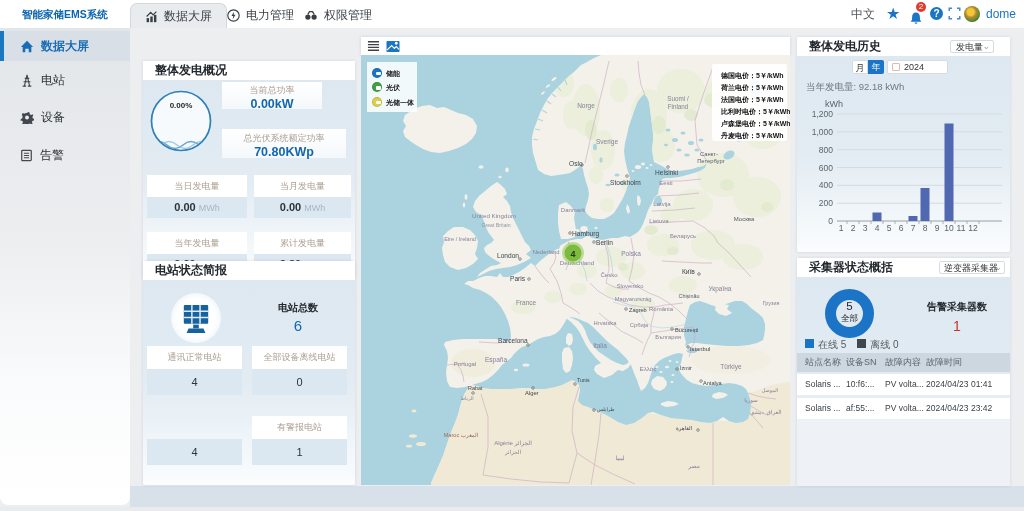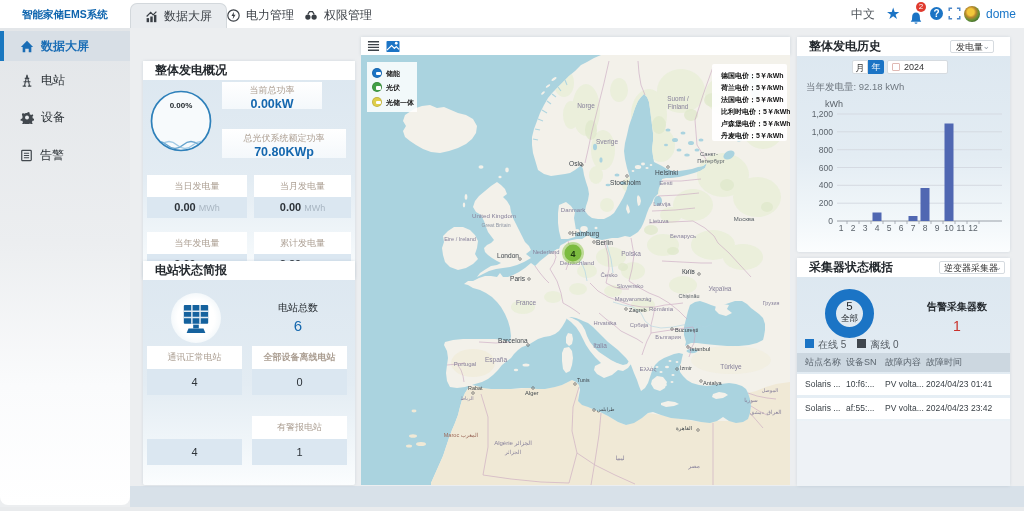--- a/index.html
+++ b/index.html
@@ -148,25 +148,25 @@
     <svg class="abs" style="left:38px;top:42px;" width="30" height="32" viewBox="0 0 32 34">
       <g fill="#15629e">
           <rect x="3" y="2" width="26" height="20" rx="1"></rect>
           <rect x="13" y="23" width="6" height="4"></rect>
           <path d="M8 27 h16 l2 5 H6 Z"></path>
         </g>
       <g stroke="#dfe9f1" stroke-width="1.6">
           <path d="M3 8.6 h26 M3 15.3 h26 M11.6 2 v20 M20.3 2 v20"></path>
         </g>
     </svg>
-    <div class="abs" style="left:110px;top:40px;width:90px;text-align:center;font-size:10px;font-weight:normal;color:#23282d;">电站总数</div>
+    <div class="abs" style="left:110px;top:40px;width:90px;text-align:center;font-size:10px;font-weight:bold;color:#23282d;">电站总数</div>
     <div class="abs" style="left:110px;top:56px;width:90px;text-align:center;font-size:15px;color:#1467ae;">6</div>
     <div class="sbox-l abs" style="left:4px;top:85px;width:95px;height:23px;line-height:23px;">通讯正常电站</div>
     <div class="sbox-v abs" style="left:4px;top:108px;width:95px;height:26px;line-height:26px;font-weight:normal;">4</div>
-    <div class="sbox-l abs" style="left:109px;top:85px;width:95px;height:23px;line-height:23px;font-weight:bold;">全部设备离线电站</div>
+    <div class="sbox-l abs" style="left:109px;top:85px;width:95px;height:23px;line-height:23px;">全部设备离线电站</div>
     <div class="sbox-v abs" style="left:109px;top:108px;width:95px;height:26px;line-height:26px;font-weight:normal;">0</div>
     <div class="sbox-v abs" style="left:4px;top:178px;width:95px;height:26px;line-height:26px;font-weight:normal;">4</div>
     <div class="sbox-l abs" style="left:109px;top:155px;width:95px;height:23px;line-height:23px;">有警报电站</div>
     <div class="sbox-v abs" style="left:109px;top:178px;width:95px;height:26px;line-height:26px;font-weight:normal;">1</div>
   </div>
 
   <div id="maptool" class="abs">
     <svg width="13" height="12" viewBox="0 0 14 13" style="position:absolute;left:6px;top:3px;">
         <path d="M1 2 h12 M1 5 h12 M1 8 h12 M1 11 h12" stroke="#3c4248" stroke-width="1.6"></path>
       </svg>

